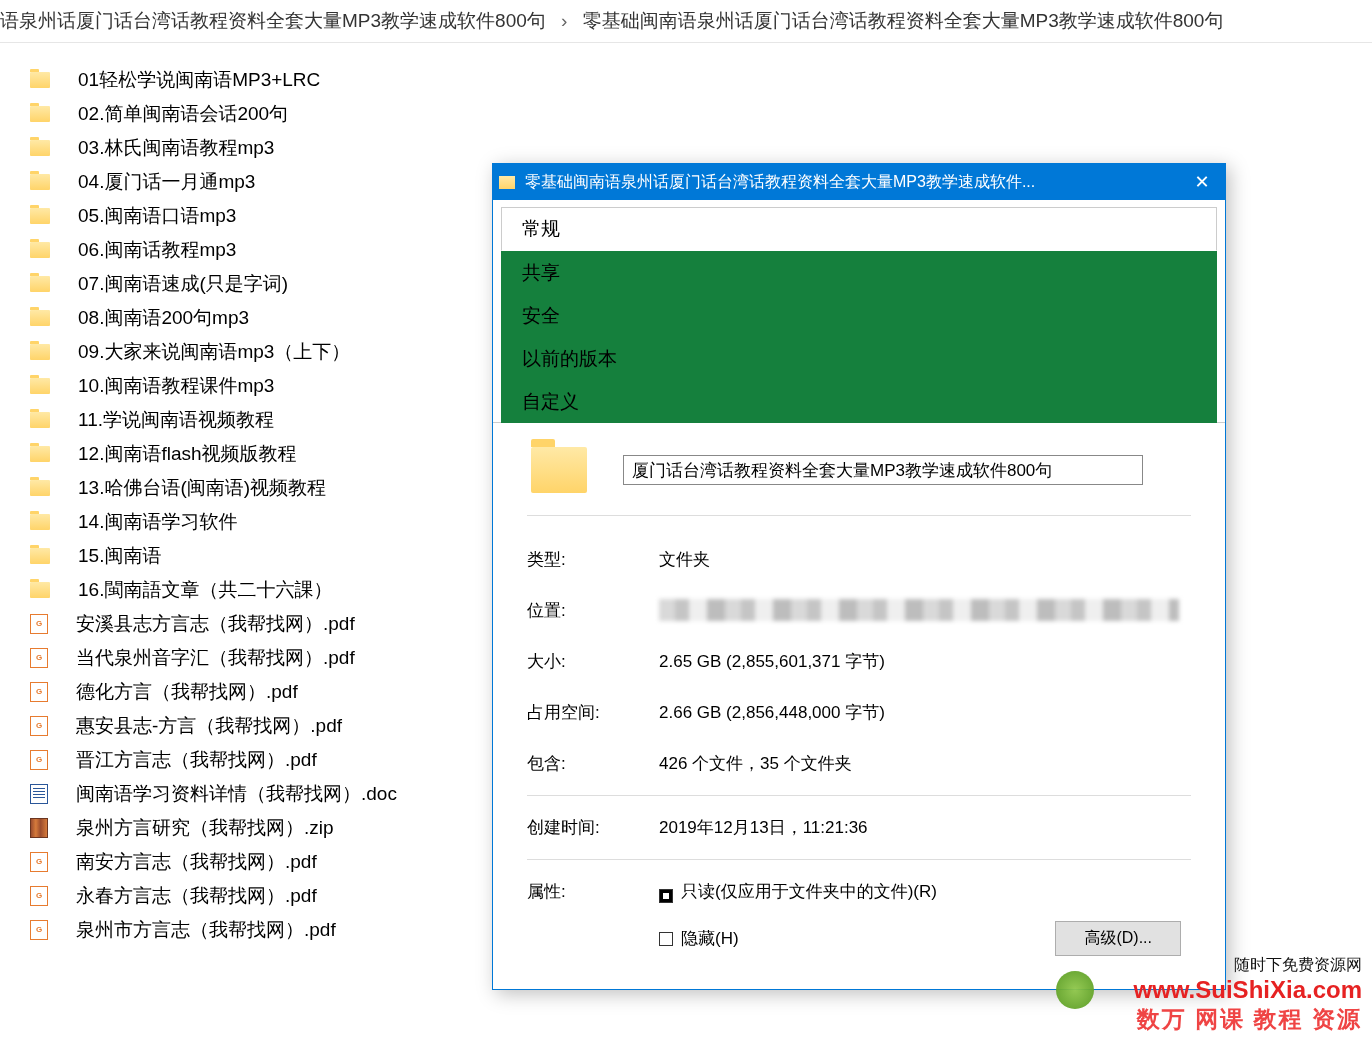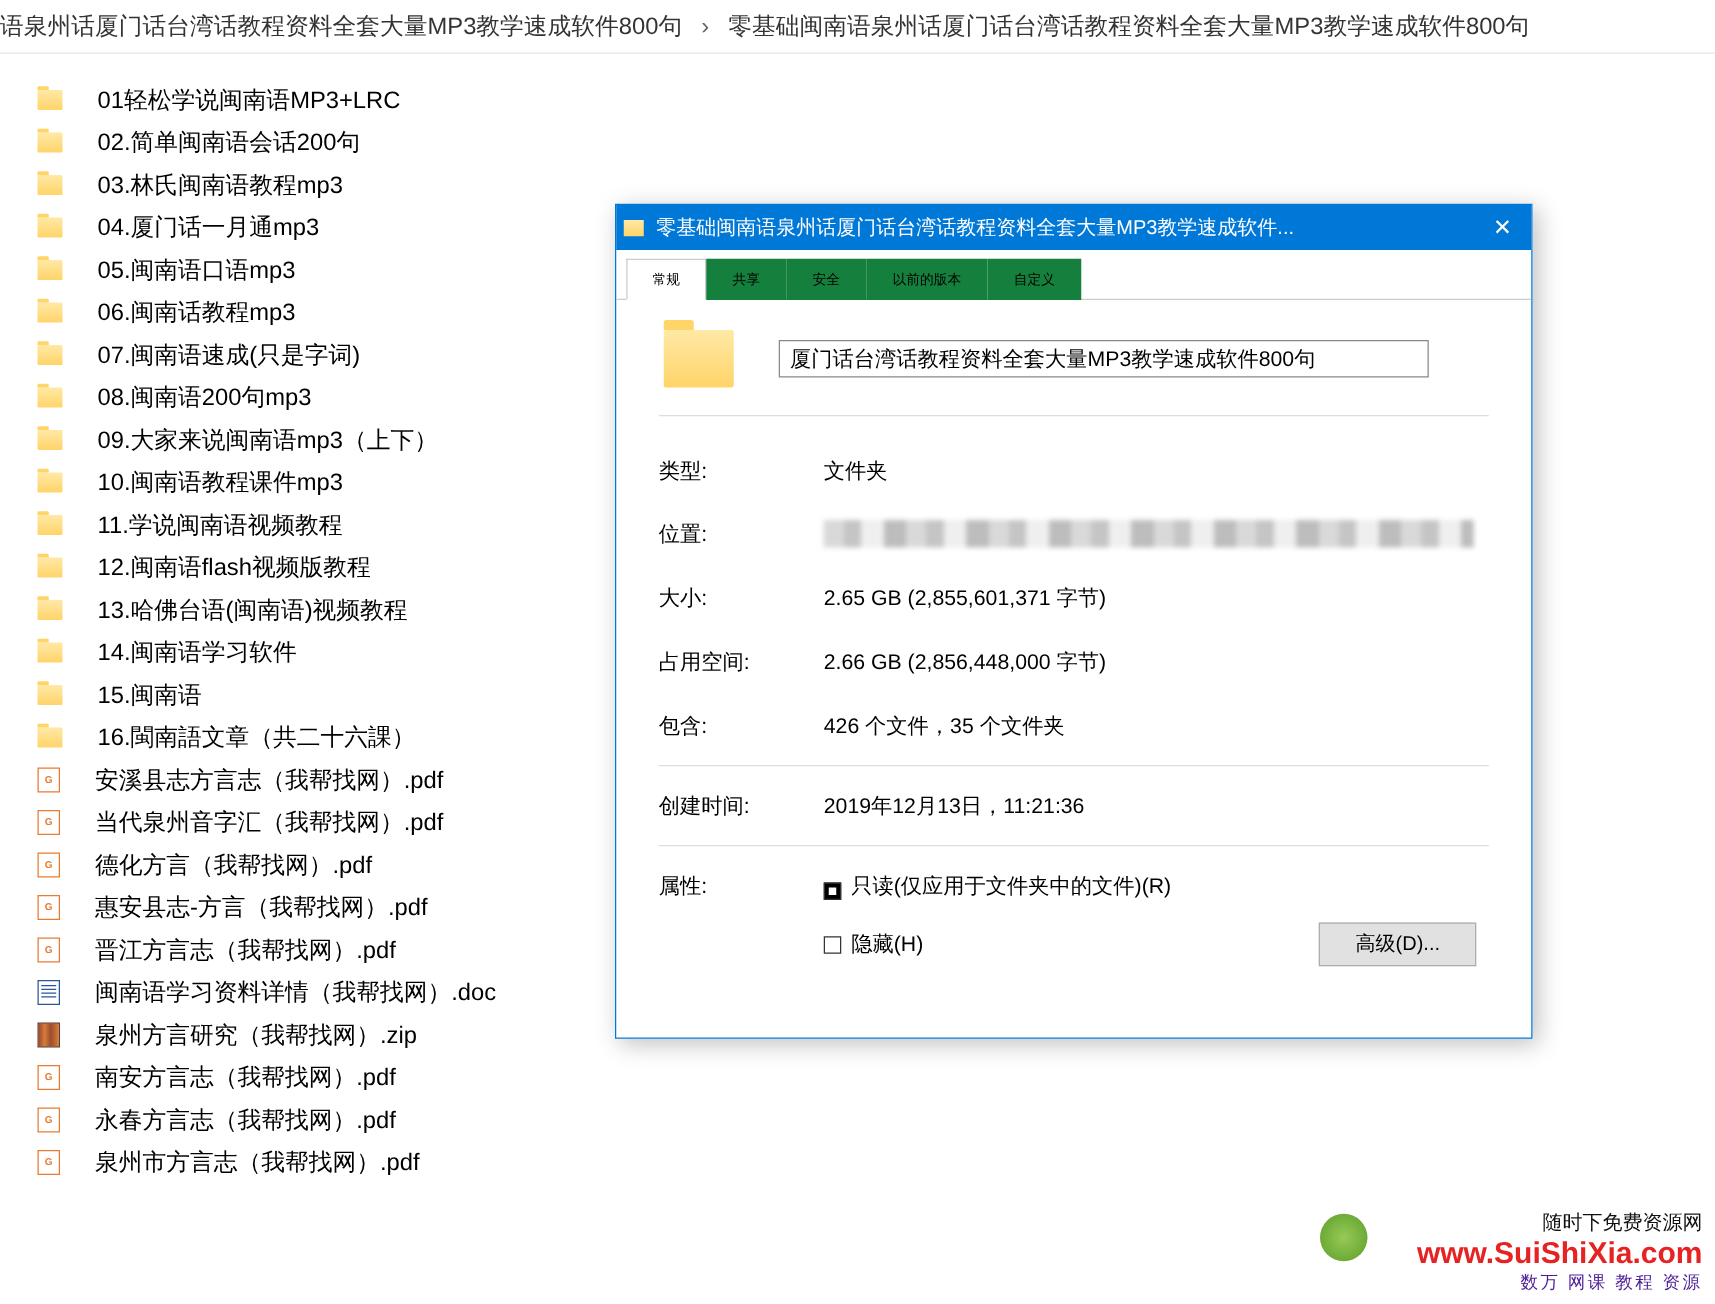--- a/index.html
+++ b/index.html
@@ -97,36 +97,36 @@
     }
     .props-title-text { flex: 1; white-space: nowrap; overflow: hidden; text-overflow: ellipsis; }
     .props-title-close {
       width: 46px; height: 36px;
       display:flex; align-items:center; justify-content:center;
       cursor:pointer; font-size: 18px;
     }
     .props-body { padding: 0; }
     .props-tabs {
       display:flex; border-bottom: 1px solid #ccc;
-      padding: 6px 8px 0 8px; gap: 0; font-size: 11px;
+      padding: 6px 8px 0 8px; gap: 0; font-size: 19px; flex-direction: column;
     }
     .tab {
       padding: 8px 20px;
       border: 1px solid transparent;
       border-bottom: none;
       cursor: pointer;
       background: #15803d;
       position: relative; top: 1px;
     }
     .tab.active {
       border-color: #ccc;
       border-bottom: 1px solid #fff;
       background: #fff;
     }
-    .props-content { padding: 24px 34px 43px 34px; }
+    .props-content { padding: 24px 34px 19px 34px; }
     .prop-header-row {
       display:flex; align-items:center; gap: 36px;
       padding-bottom: 22px; border-bottom: 1px solid #ddd;
       margin-bottom: 18px;
     }
     .big-folder-icon {
       width: 56px; height: 46px;
       background: linear-gradient(180deg,#ffe9a6 0%,#ffd469 100%);
       border-radius: 2px;
       position: relative;
@@ -174,21 +174,21 @@
       font-family: inherit;
     }
     .attr-right-row { margin-top: 18px; display:flex; align-items:center; justify-content:space-between; padding-right:10px;}
     .watermark {
       position: absolute;
       right: 10px; bottom: 8px;
       text-align: right;
     }
     .watermark .l1 { font-size: 16px; color: #111; font-weight: 400;}
     .watermark .l2 { font-size: 24px; color: #e62222; font-weight: 600;}
-    .watermark .l3 { font-size: 14px; color: #4c1d95; font-weight: 400; letter-spacing:2px;}
+    .watermark .l3 { font-size: 23px; color: #ef4444; font-weight: 700; letter-spacing:2px;}
     .wm-dl {
       width: 38px; height: 38px;
       position: absolute; right: 278px; bottom: 34px;
       border-radius: 50%;
       background: radial-gradient(circle,#8fc74a 0%,#5ea025 80%);
       opacity:.94;
     }
   </style>
 </head>
 <body>

